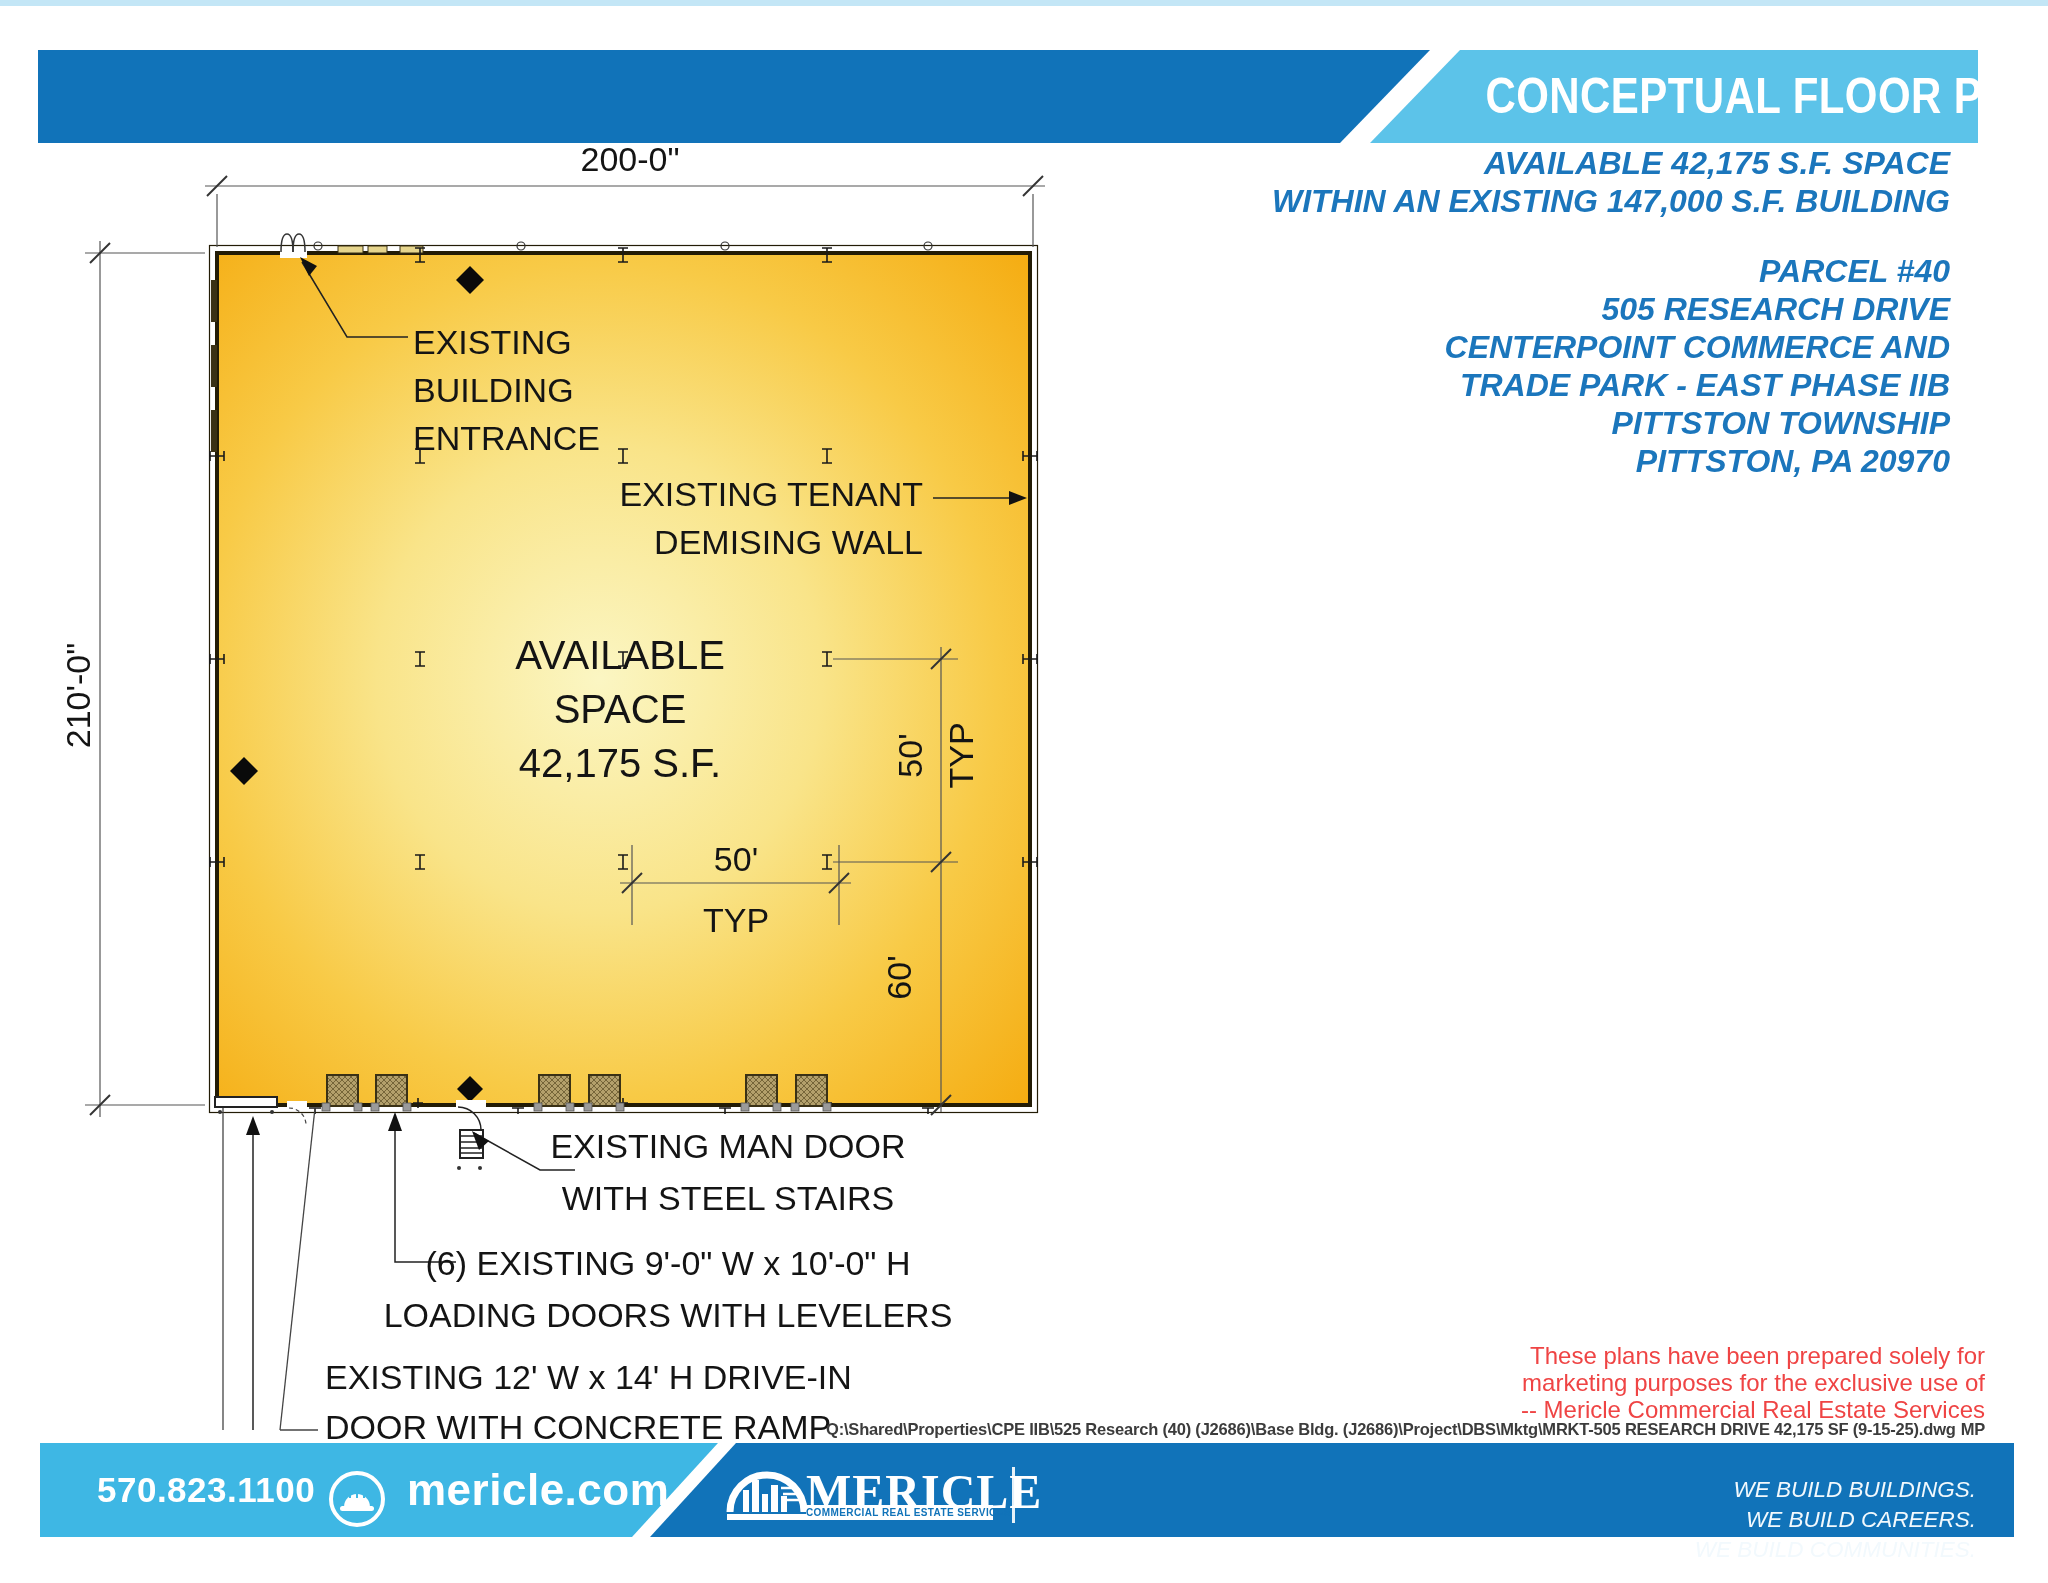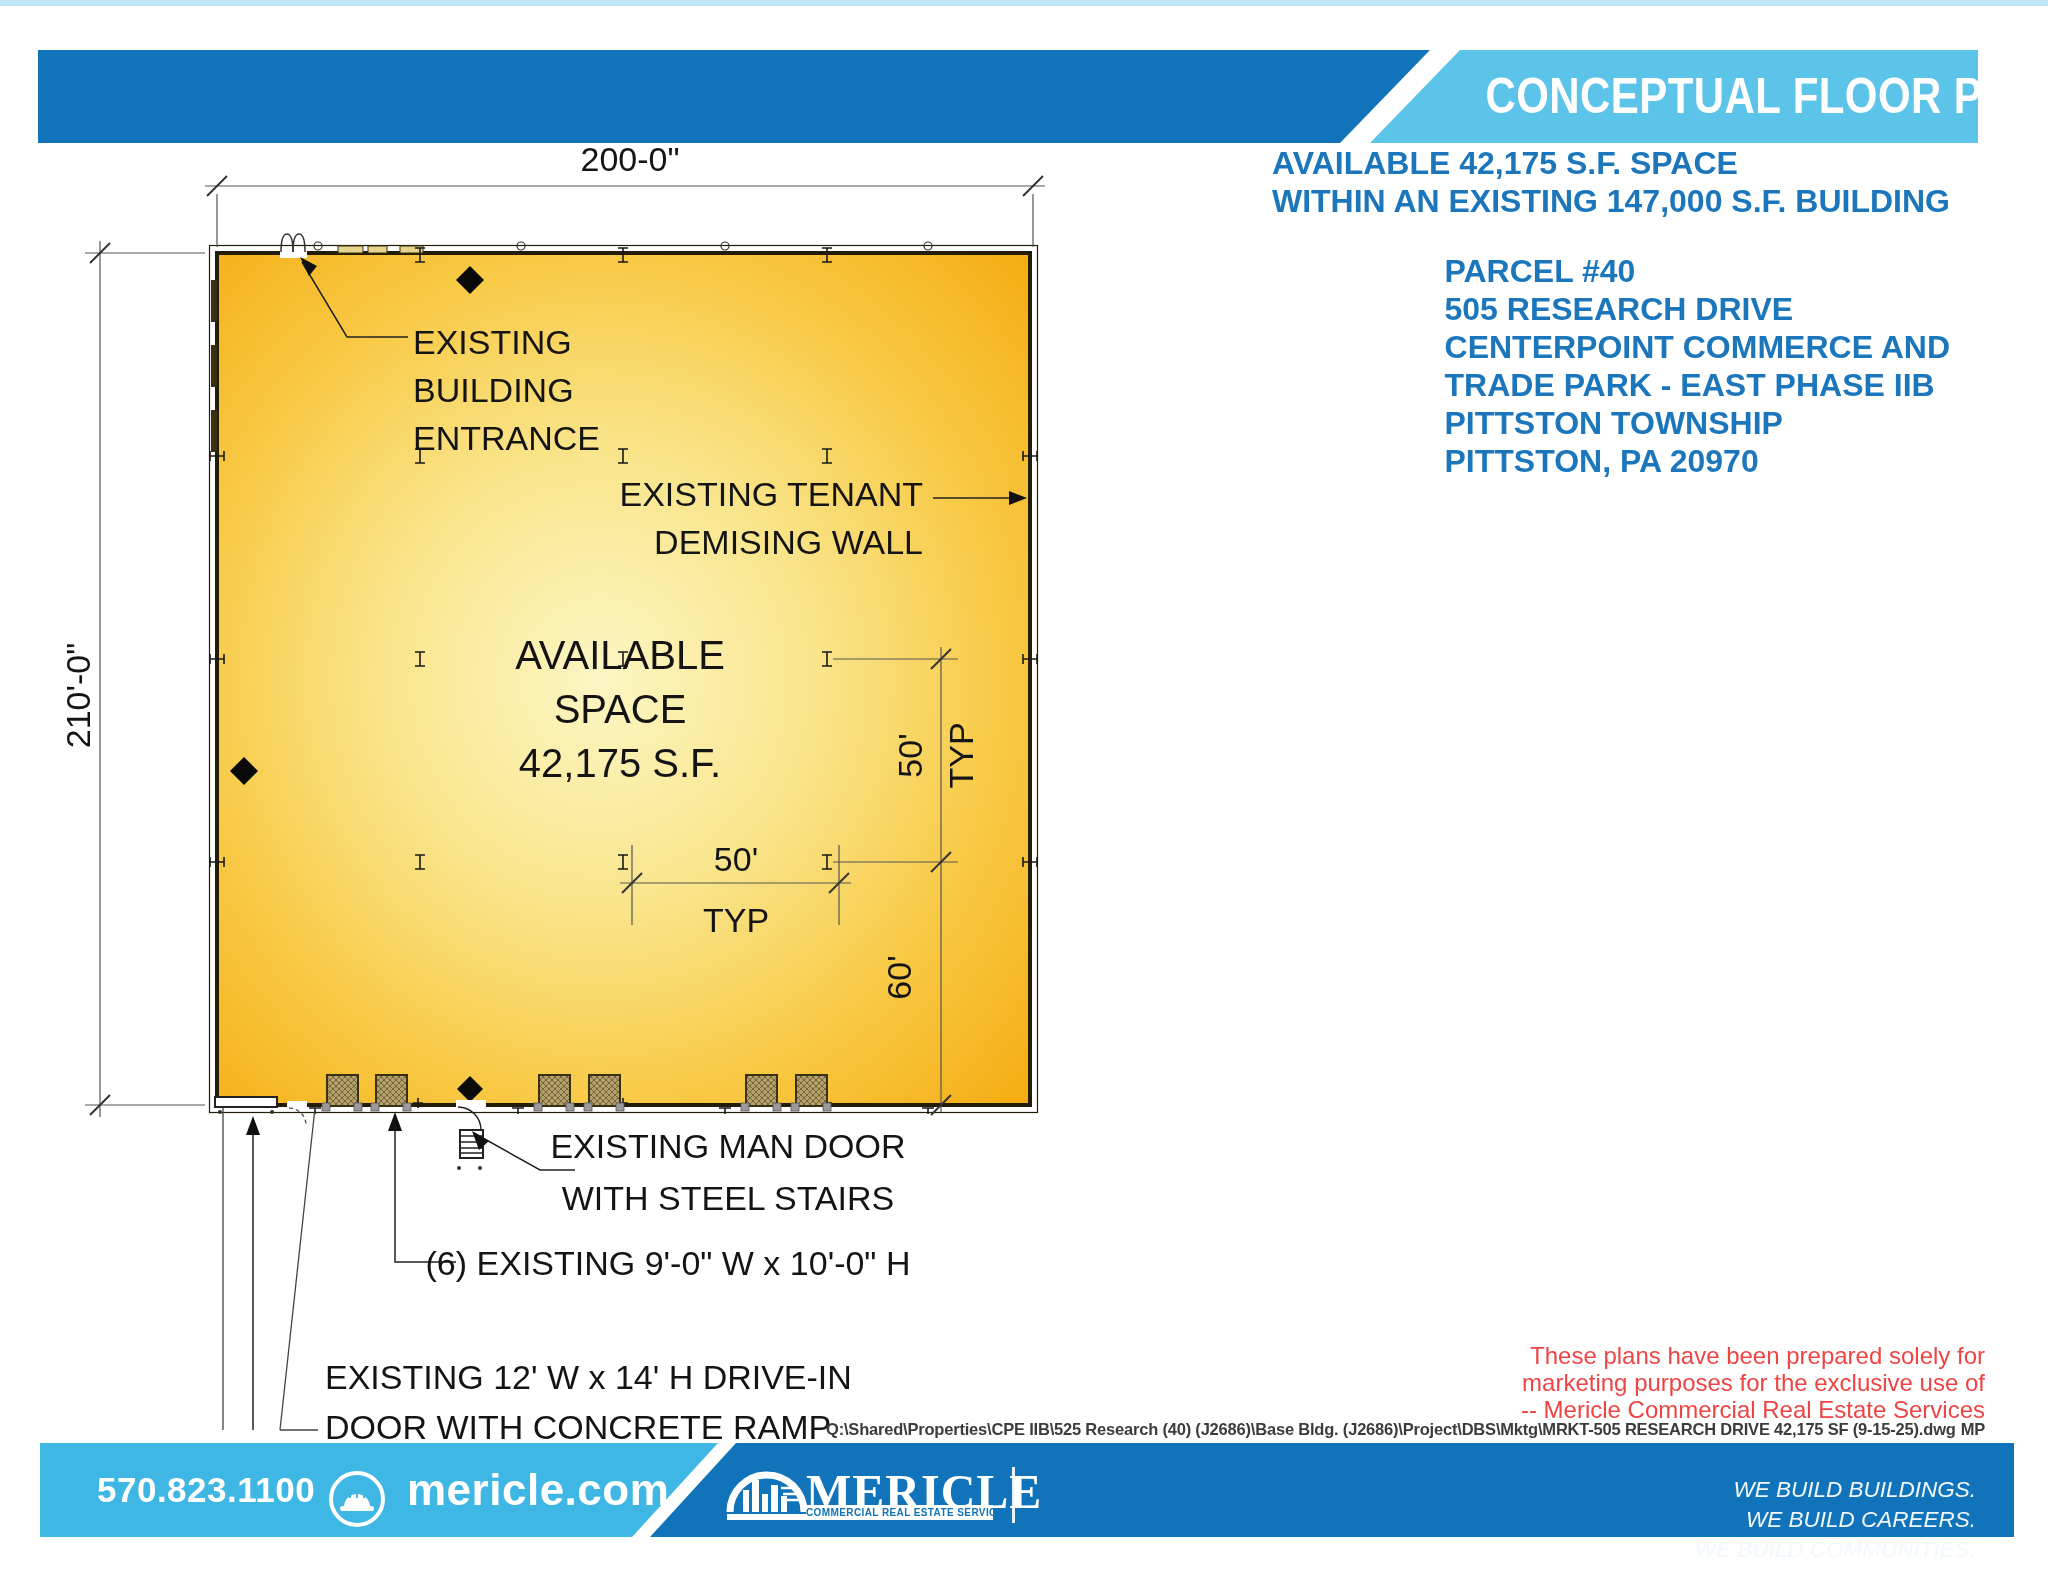--- a/index.html
+++ b/index.html
@@ -14,21 +14,21 @@
   #band-dark{left:38px;top:50px;width:1392px;height:93px;background:#1173b9;
              clip-path:polygon(0 0,100% 0,calc(100% - 90px) 100%,0 100%);}
   #band-light{left:1370px;top:50px;width:608px;height:93px;background:#5cc3e9;
               clip-path:polygon(90px 0,100% 0,100% 100%,0 100%);}
   #page-title{width:100%;height:93px;line-height:93px;text-align:right;color:#ffffff;
               font-weight:bold;font-size:50px;white-space:nowrap;}
   #page-title span{display:inline-block;transform:scaleX(.84);transform-origin:right center;
               padding-right:26px;letter-spacing:.5px;}
 
   
-  .blue-txt{color:#1b76bc;font-weight:bold;text-align:left;white-space:nowrap;}
+  .blue-txt{color:#1b76bc;font-weight:bold;text-align:right;white-space:nowrap;font-style:italic;}
   #avail-block{right:98px;top:144px;font-size:32px;line-height:38px;}
   #addr-block{right:98px;top:252px;font-size:32px;line-height:38px;}
 
   
   .lbl{color:#141414;font-size:34px;line-height:48px;white-space:nowrap;}
   #lbl-entrance{left:413px;top:318px;}
   #lbl-demising{right:1125px;top:470px;text-align:right;}
   #lbl-available{left:390px;top:628px;width:460px;text-align:center;font-size:40px;line-height:54px;}
   #lbl-mandoor{left:468px;top:1120px;width:520px;text-align:center;line-height:52px;}
   #lbl-loading{left:378px;top:1237px;width:580px;text-align:center;line-height:52px;}
@@ -277,20 +277,21 @@
     <div>AVAILABLE</div>
     <div>SPACE</div>
     <div>42,175 S.F.</div>
   </div>
   <div id="lbl-mandoor" class="abs lbl">
     <div>EXISTING MAN DOOR</div>
     <div>WITH STEEL STAIRS</div>
   </div>
   <div id="lbl-loading" class="abs lbl">
     <div>(6) EXISTING 9'-0" W x 10'-0" H</div>
+    <div>LOADING DOORS WITH LEVELERS</div>
   </div>
   <div id="lbl-drivein" class="abs lbl">
     <div>EXISTING 12' W x 14' H DRIVE-IN</div>
     <div>DOOR WITH CONCRETE RAMP</div>
   </div>
 
   <div id="disclaimer" class="abs">
     <div>These plans have been prepared solely for</div>
     <div>marketing purposes for the exclusive use of</div>
     <div>-- Mericle Commercial Real Estate Services</div>

